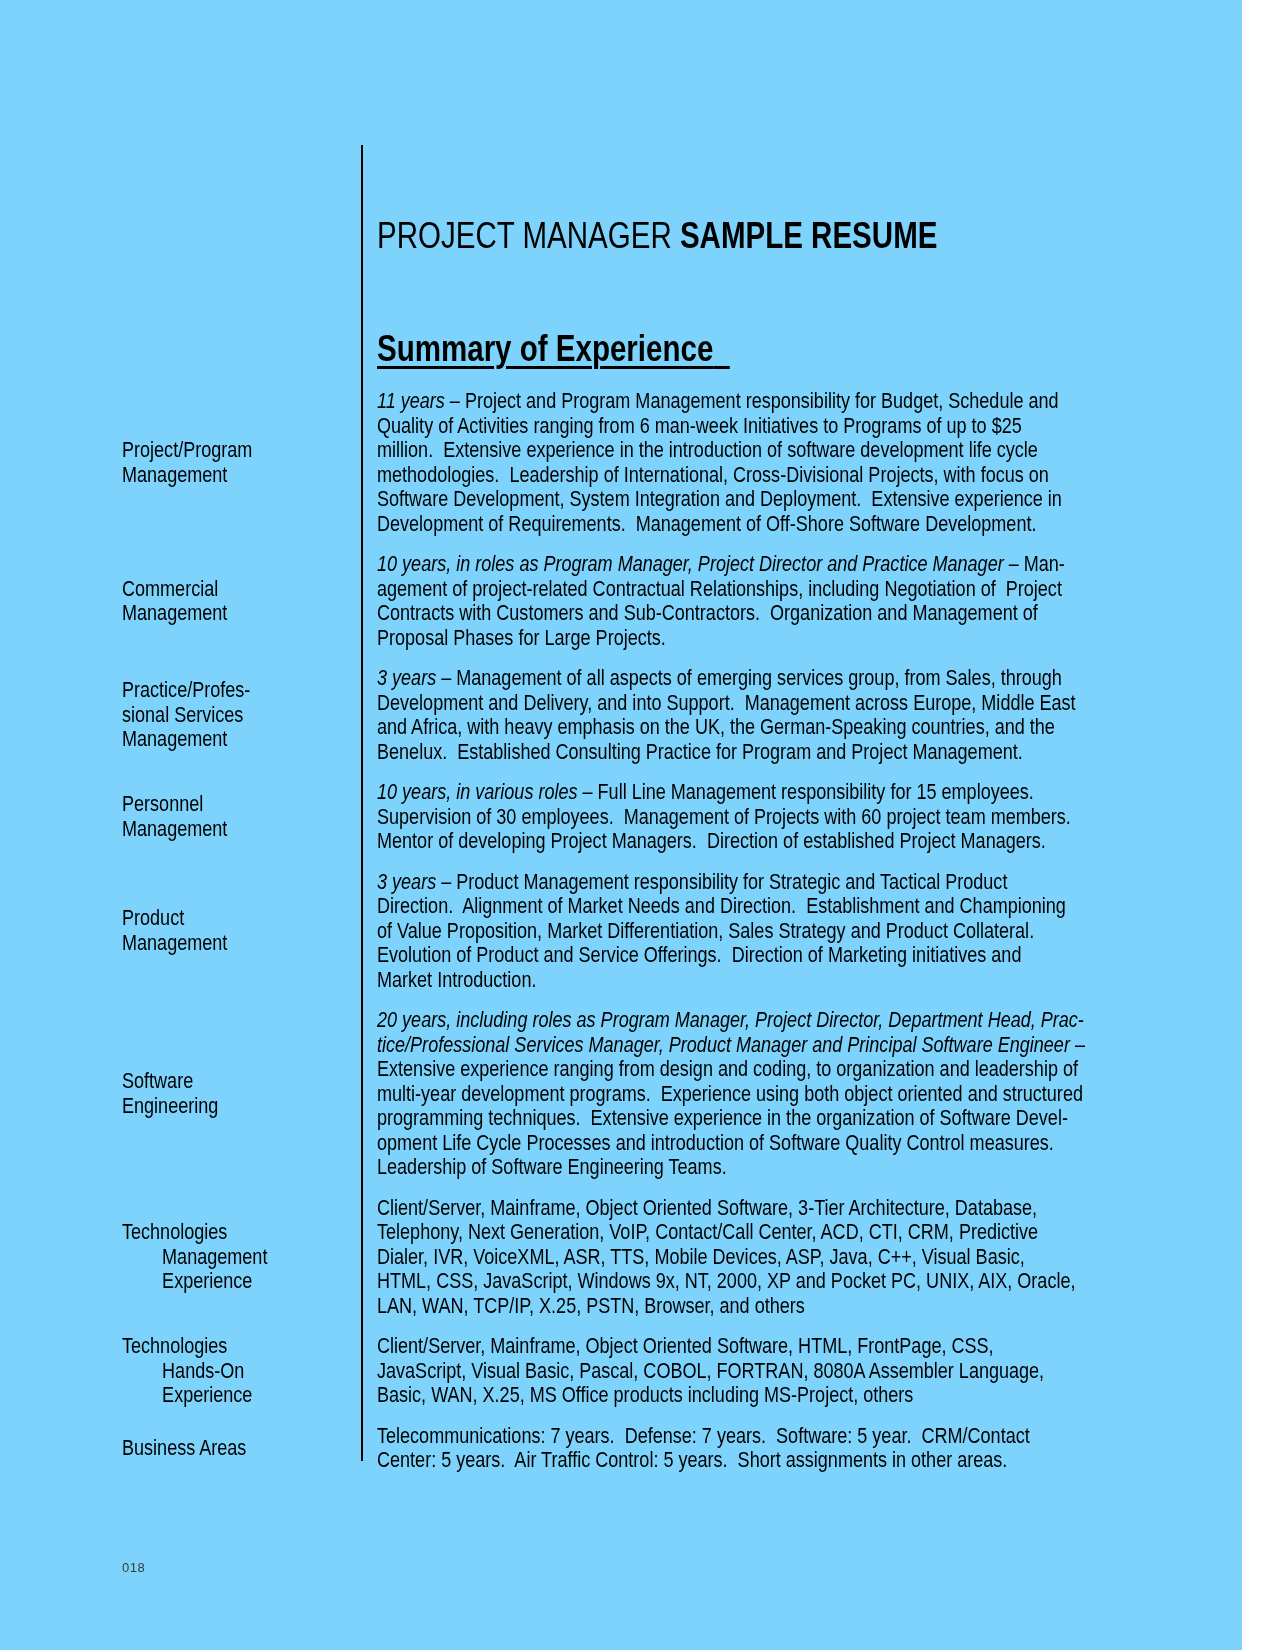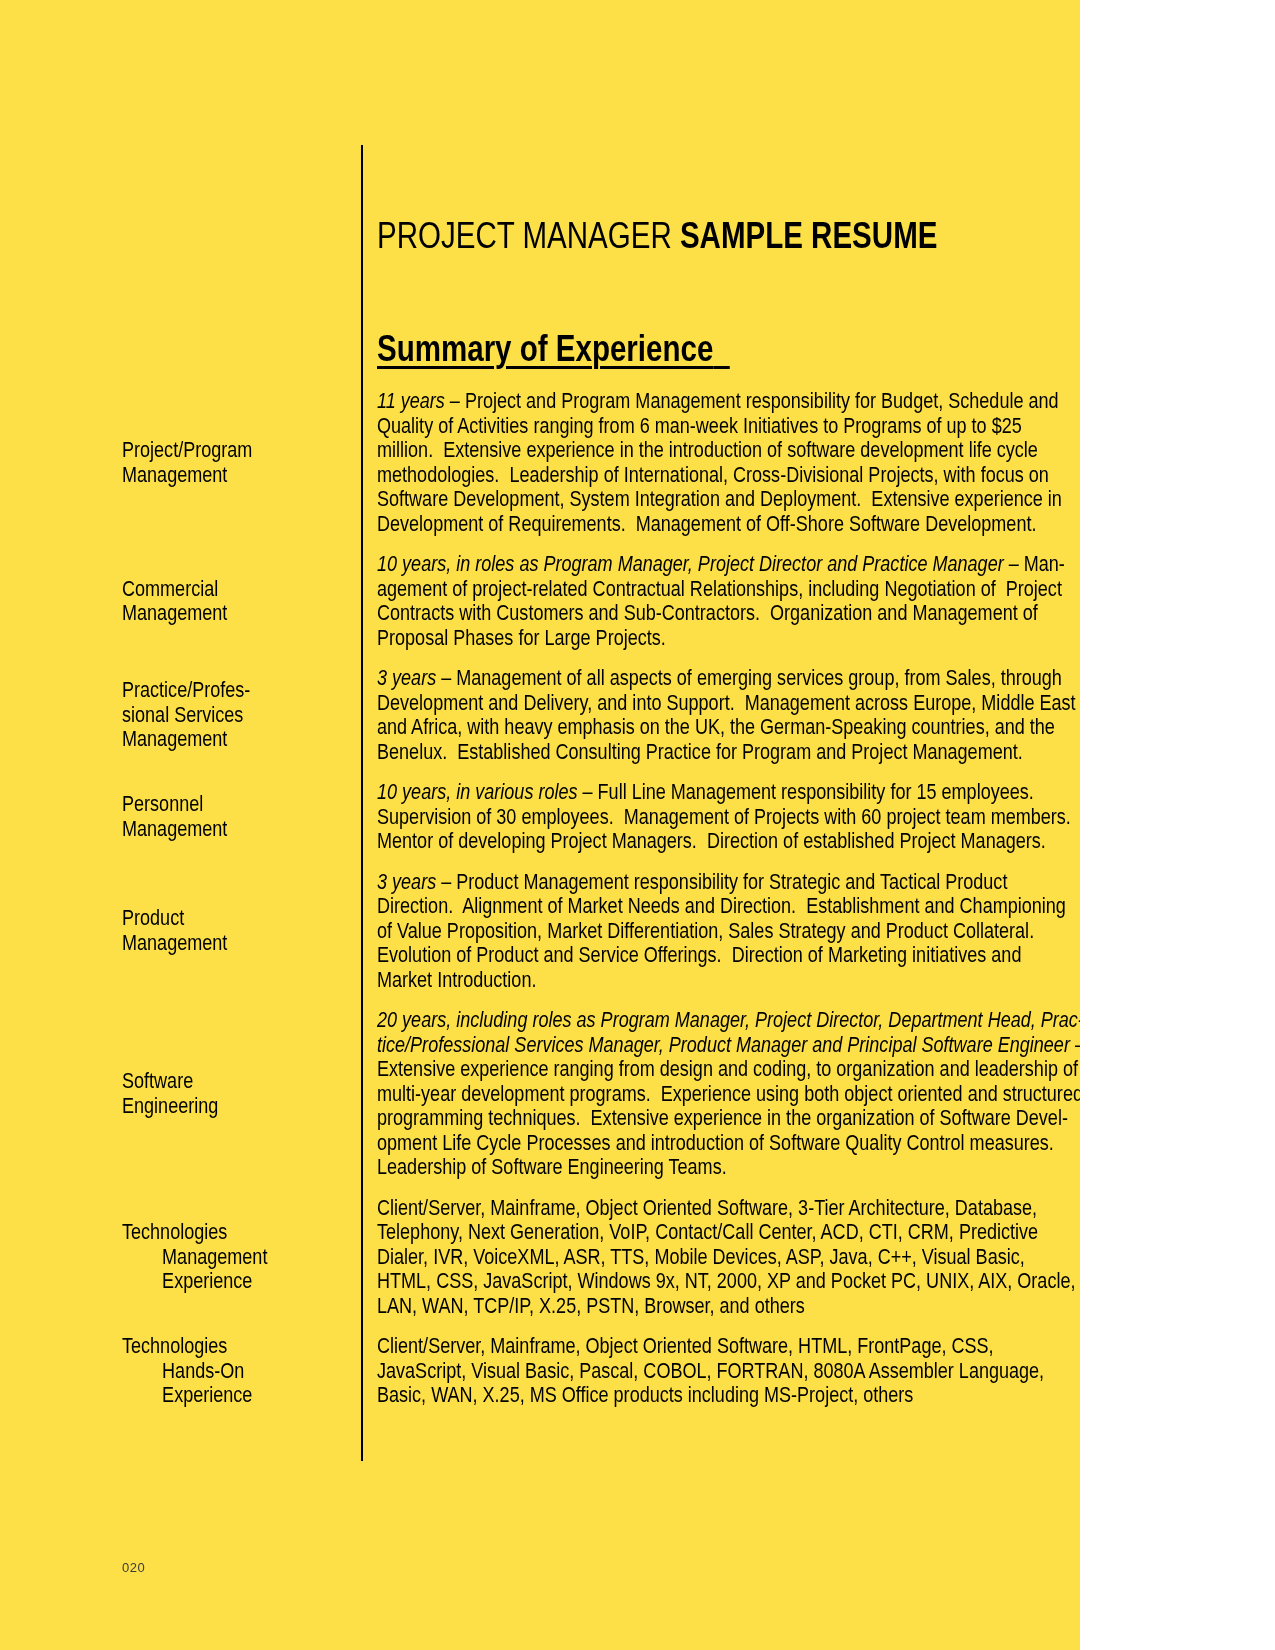--- a/index.html
+++ b/index.html
@@ -1,20 +1,20 @@
 <!DOCTYPE html>
 <html><head>
 <meta charset="utf-8">
 <style>
   html, body { margin:0; padding:0; background:#ffffff; }
   .page {
     position:relative;
-    width:1080px;
+    width:1242px;
     height:1650px;
-    background:#fde047;
+    background:#7dd3fc;
     overflow:hidden;
     font-family:"Liberation Sans","DejaVu Sans",sans-serif;
     color:#000;
   }
   .vrule {
     position:absolute;
     left:361px;
     top:145px;
     width:2px;
     height:1316px;
@@ -131,16 +131,20 @@
   <div class="section">
     <div class="sec-label"><div class="lbl-line">Technologies</div><div class="lbl-line">        Management</div><div class="lbl-line">        Experience</div></div>
     <div class="sec-body"><div class="body-line">Client/Server, Mainframe, Object Oriented Software, 3-Tier Architecture, Database,</div><div class="body-line">Telephony, Next Generation, VoIP, Contact/Call Center, ACD, CTI, CRM, Predictive</div><div class="body-line">Dialer, IVR, VoiceXML, ASR, TTS, Mobile Devices, ASP, Java, C++, Visual Basic,</div><div class="body-line">HTML, CSS, JavaScript, Windows 9x, NT, 2000, XP and Pocket PC, UNIX, AIX, Oracle,</div><div class="body-line">LAN, WAN, TCP/IP, X.25, PSTN, Browser, and others</div></div>
   </div>
 
   <div class="section">
     <div class="sec-label"><div class="lbl-line">Technologies</div><div class="lbl-line">        Hands-On</div><div class="lbl-line">        Experience</div></div>
     <div class="sec-body"><div class="body-line">Client/Server, Mainframe, Object Oriented Software, HTML, FrontPage, CSS,</div><div class="body-line">JavaScript, Visual Basic, Pascal, COBOL, FORTRAN, 8080A Assembler Language,</div><div class="body-line">Basic, WAN, X.25, MS Office products including MS-Project, others</div></div>
   </div>
 
+  <div class="section">
+    <div class="sec-label"><div class="lbl-line">Business Areas</div></div>
+    <div class="sec-body"><div class="body-line">Telecommunications: 7 years.  Defense: 7 years.  Software: 5 year.  CRM/Contact</div><div class="body-line">Center: 5 years.  Air Traffic Control: 5 years.  Short assignments in other areas.</div></div>
+  </div>
 </div>
 
-  <div class="page-num">020</div>
+  <div class="page-num">018</div>
 </div>
 
 </body></html>

